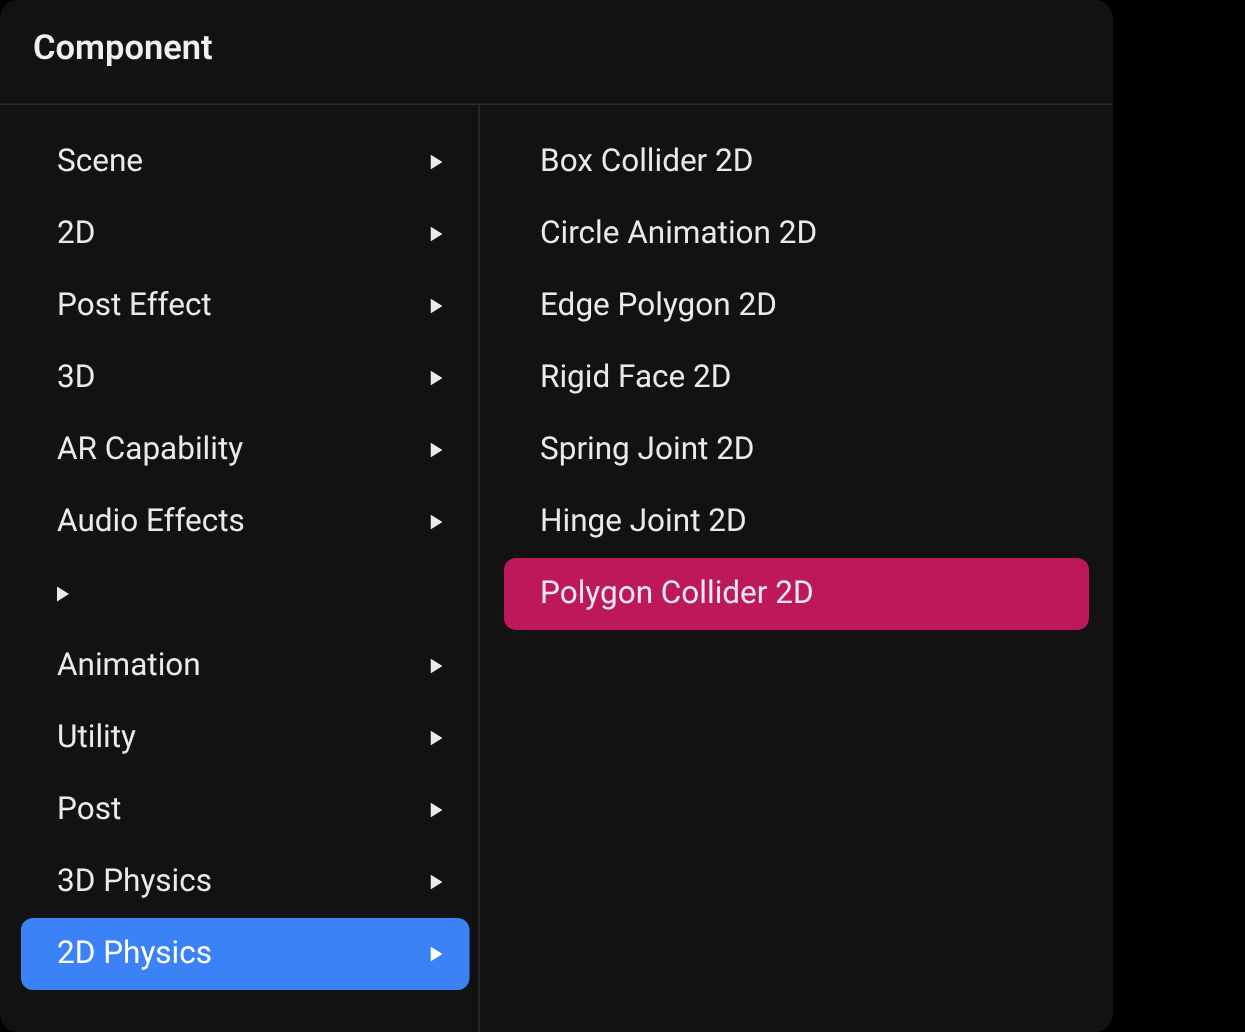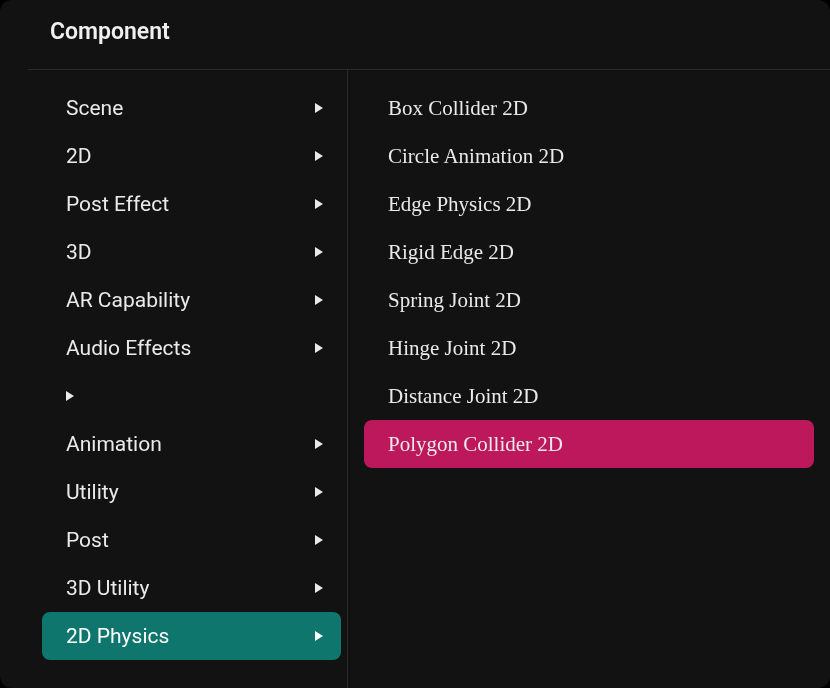--- a/index.html
+++ b/index.html
@@ -4,28 +4,27 @@
 <style>
   * { box-sizing: border-box; margin: 0; padding: 0; }
   html, body {
     width: 830px;
     height: 688px;
     background: #000;
     font-family: -apple-system, BlinkMacSystemFont, "Segoe UI", Roboto, Helvetica, Arial, sans-serif;
     overflow: hidden;
   }
   .panel {
-    width: 830px;
+    width: 742px;
     height: 688px;
     background: #121212;
     border-radius: 12px;
     position: relative;
     display: flex;
     flex-direction: column;
-    padding-left: 28px;
   }
   .header {
     height: 70px;
     padding: 18px 22px 0 22px;
     border-bottom: 1px solid #2a2a2a;
     display: flex;
     align-items: flex-start;
   }
   .header-title {
     color: #f0f0f0;
@@ -42,36 +41,35 @@
     padding: 14px 0 14px 14px;
     border-right: 1px solid #2a2a2a;
     display: flex;
     flex-direction: column;
   }
   .right-col {
     flex: 1;
     padding: 14px 14px 14px 14px;
     display: flex;
     flex-direction: column;
-    font-family: Liberation Serif, serif;
   }
   .menu-item {
     display: flex;
     align-items: center;
     justify-content: space-between;
     height: 48px;
     padding: 0 18px 0 24px;
     color: #eaeaea;
     font-size: 21px;
     border-radius: 8px;
     cursor: pointer;
     margin-right: 6px;
   }
   .menu-item.selected {
-    background: #0f766e;
+    background: #3b82f6;
     color: #fff;
   }
   .menu-item .arrow svg { display:block; }
   .menu-item .arrow path { fill: #eaeaea; }
   .menu-item.selected .arrow path { fill: #fff; }
 
   .sub-item {
     display: flex;
     align-items: center;
     height: 48px;
@@ -168,21 +166,21 @@
         </div>
         <div class="menu-item">
           <span>Post</span>
           <span class="arrow">
             <svg width="8" height="10" viewBox="0 0 8 10">
               <path d="M0 0 L8 5 L0 10 Z"></path>
             </svg>
           </span>
         </div>
         <div class="menu-item">
-          <span>3D Utility</span>
+          <span>3D Physics</span>
           <span class="arrow">
             <svg width="8" height="10" viewBox="0 0 8 10">
               <path d="M0 0 L8 5 L0 10 Z"></path>
             </svg>
           </span>
         </div>
         <div class="menu-item selected">
           <span>2D Physics</span>
           <span class="arrow">
             <svg width="8" height="10" viewBox="0 0 8 10">
@@ -192,32 +190,29 @@
         </div>
       </div>
     <div class="right-col" id="right-col">
         <div class="sub-item">
           <span>Box Collider 2D</span>
         </div>
         <div class="sub-item">
           <span>Circle Animation 2D</span>
         </div>
         <div class="sub-item">
-          <span>Edge Physics 2D</span>
-        </div>
-        <div class="sub-item">
-          <span>Rigid Edge 2D</span>
+          <span>Edge Polygon 2D</span>
+        </div>
+        <div class="sub-item">
+          <span>Rigid Face 2D</span>
         </div>
         <div class="sub-item">
           <span>Spring Joint 2D</span>
         </div>
         <div class="sub-item">
           <span>Hinge Joint 2D</span>
-        </div>
-        <div class="sub-item">
-          <span>Distance Joint 2D</span>
         </div>
         <div class="sub-item highlight">
           <span>Polygon Collider 2D</span>
         </div>
       </div>
   </div>
 </div>
 
 </body></html>

